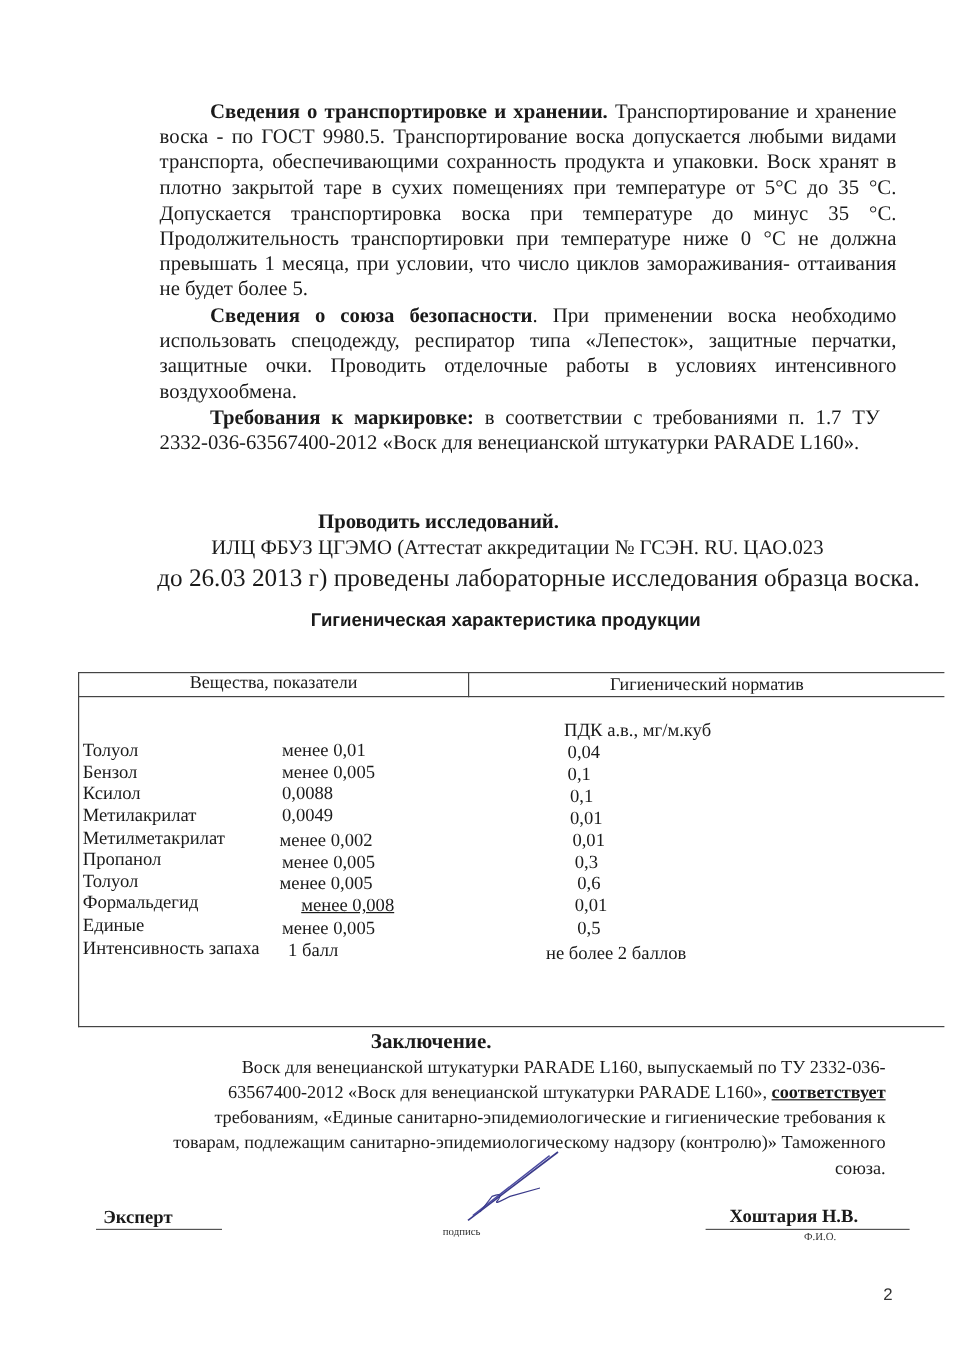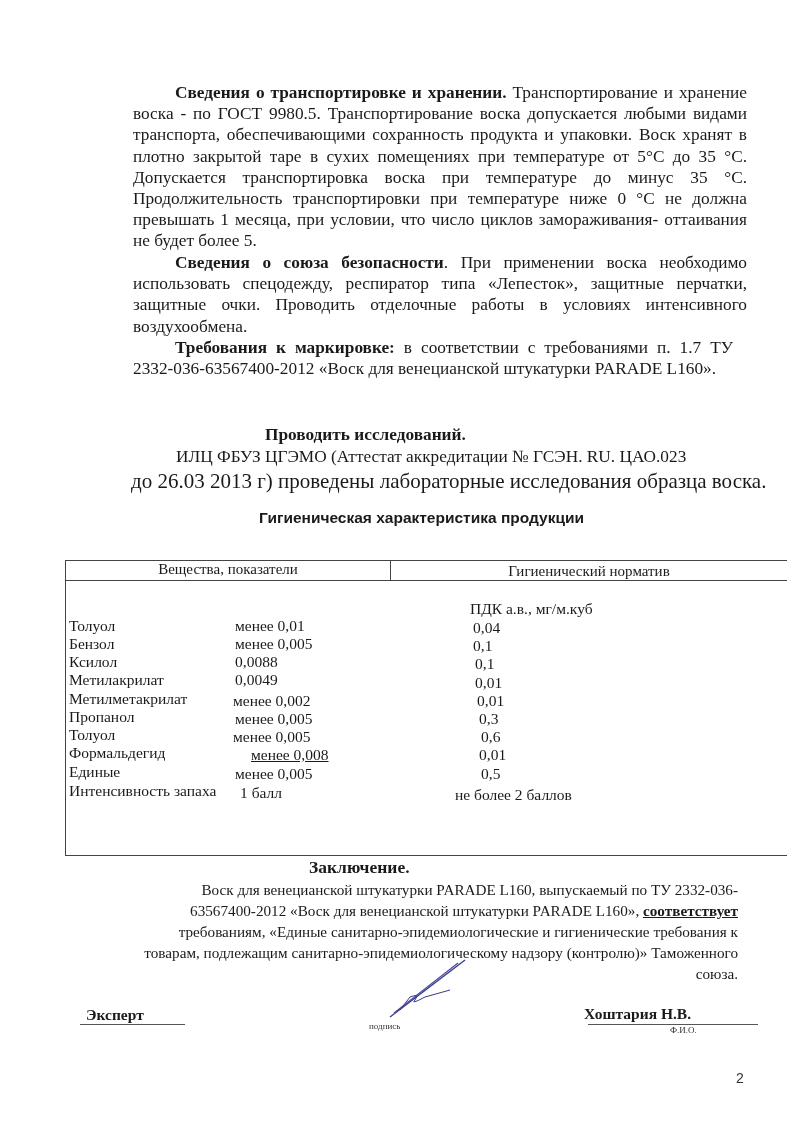--- a/index.html
+++ b/index.html
@@ -115,17 +115,17 @@
 <div class="abs" style="left:86px; top:1006px; font-weight:bold; font-size:15.5px;">Эксперт</div>
 <div class="sig-line" style="left:80px; top:1024px; width:105px;"></div>
 
 <svg class="abs" style="left:380px; top:955px;" width="100" height="70" viewBox="0 0 100 70">
   <path d="M10 62 L85 5" stroke="#3a3a8a" stroke-width="1.4" fill="none"></path>
   <path d="M14 58 L78 8" stroke="#4a4aa0" stroke-width="1.2" fill="none"></path>
   <path d="M20 55 L30 42 Q40 38 35 45 Q30 50 45 42 L70 35" stroke="#3a3a8a" stroke-width="1" fill="none"></path>
 </svg>
 <div class="small" style="left:369px; top:1021px;">подпись</div>
 
-<div class="abs" style="left:584px; top:1005px; font-weight:bold; font-size:15.5px;">Хоштария Н.В.</div>
+<div class="abs" style="left:608px; top:1005px; font-weight:bold; font-size:15.5px;">Хоштария Н.В.</div>
 <div class="sig-line" style="left:588px; top:1024px; width:170px;"></div>
 <div class="small" style="left:670px; top:1025px;">Ф.И.О.</div>
 
 <div class="abs" style="left:736px; top:1070px; font-family:'Liberation Sans','DejaVu Sans',sans-serif; font-size:14px; color:#333;">2</div>
 
 </body></html>

